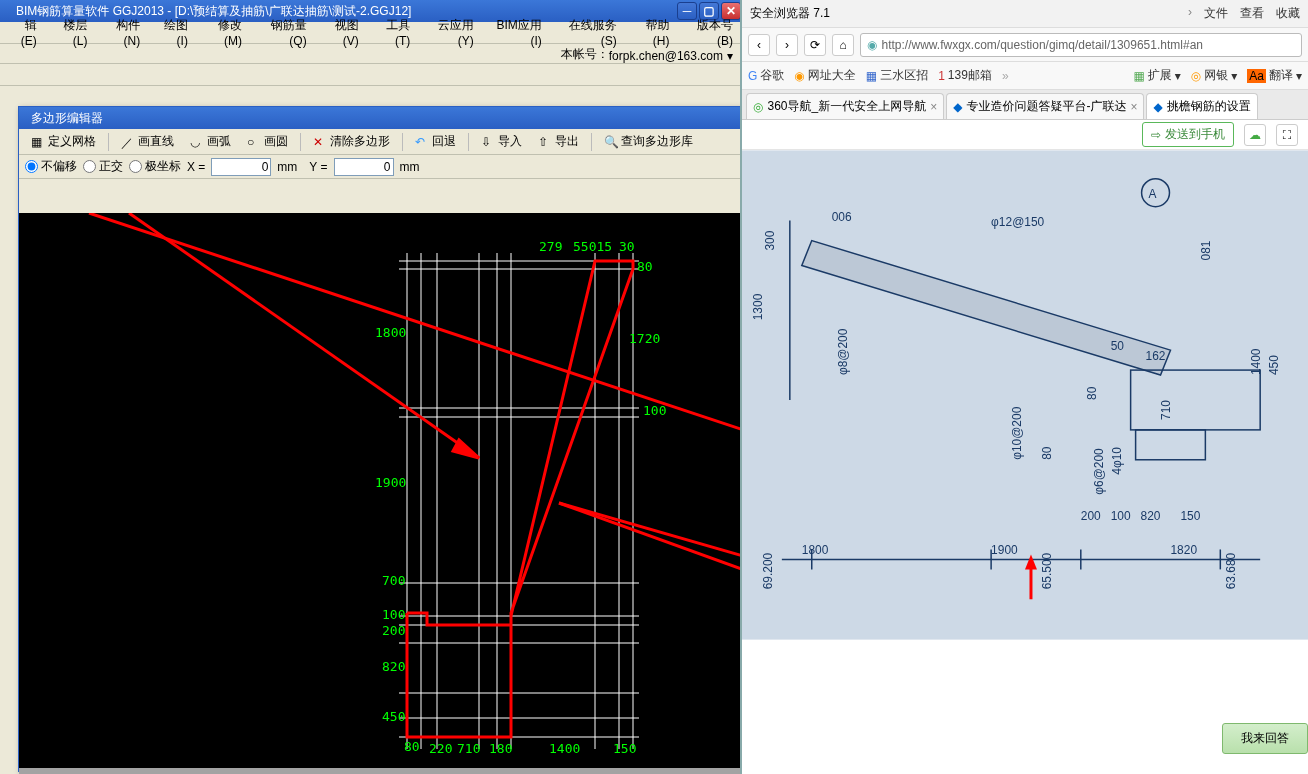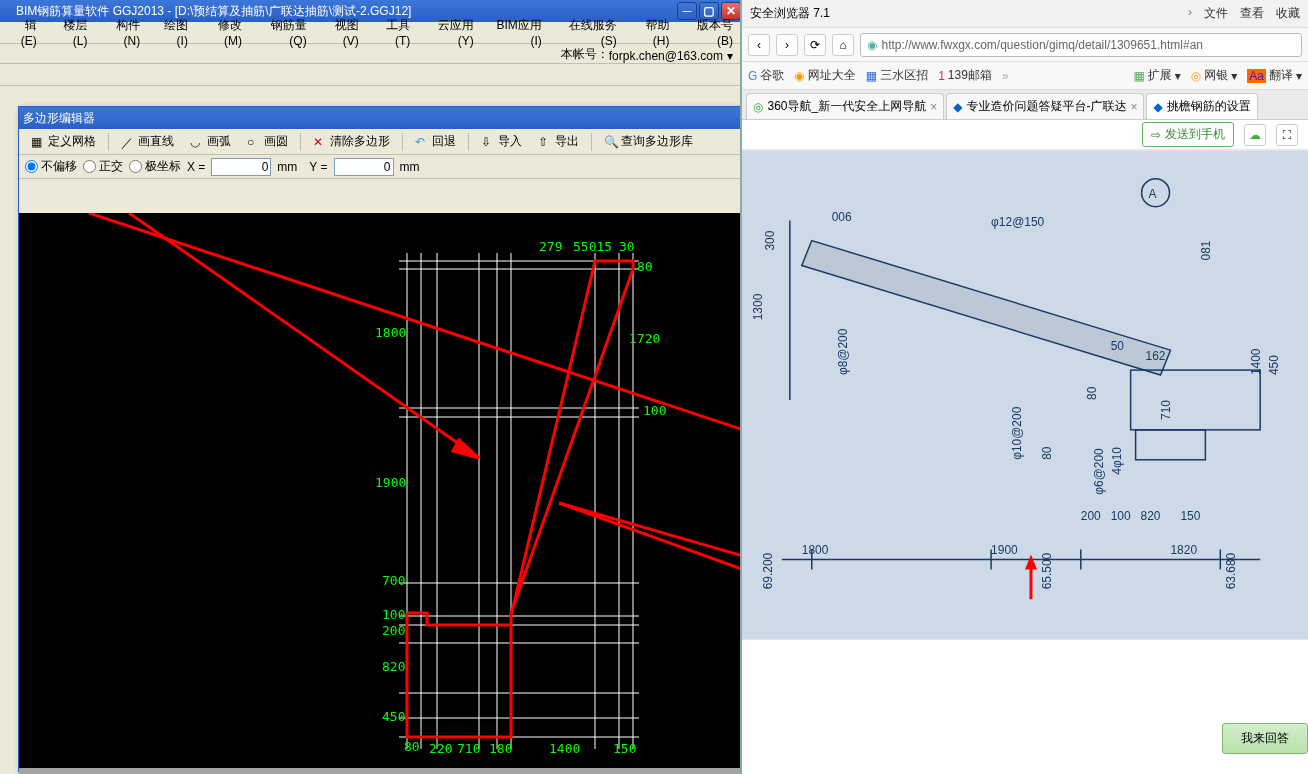--- a/index.html
+++ b/index.html
@@ -17,21 +17,21 @@
 
 .menubar { height: 22px; background: #ece9d8; display: flex; align-items: center; padding: 0 4px; gap: 2px; border-bottom: 1px solid #c0c0b0; text-align: right; }
 .menu-item { padding: 2px 6px; cursor: pointer; }
 
 .info-row { height: 20px; display: flex; justify-content: flex-end; align-items: flex-end; padding-right: 10px; border-bottom: 1px solid #c0c0b0; }
 
 .toolbar2 { height: 22px; background: #ece9d8; display: flex; align-items: center; border-bottom: 1px solid #c0c0b0; padding: 0 4px; gap: 6px; }
 
 
 .dialog { position: absolute; left: 18px; top: 106px; width: 755px; height: 666px; background: #ece9d8; border: 1px solid #2a5fc3; box-shadow: 2px 2px 6px rgba(0,0,0,.3); }
-.dlg-title { height: 22px; background: linear-gradient(to bottom, #3b77d8, #2a5fc3); color: #fff; display: flex; align-items: center; padding: 0 4px; justify-content: space-between; }
+.dlg-title { height: 22px; background: linear-gradient(to bottom, #3b77d8, #2a5fc3); color: #fff; display: flex; align-items: center; padding: 0 12px; justify-content: space-between; }
 .dlg-close { width: 16px; height: 14px; background: #c83030; color: #fff; display: flex; align-items: center; justify-content: center; border: 1px solid #fff; border-radius: 2px; cursor: pointer; }
 .dlg-toolbar { height: 26px; background: #ece9d8; border-bottom: 1px solid #c0c0b0; display: flex; align-items: center; padding: 0 6px; gap: 4px; }
 .dlg-tool { display: flex; align-items: center; gap: 3px; padding: 2px 6px; cursor: pointer; }
 .dlg-sep { width: 1px; height: 18px; background: #bbb; margin: 0 2px; }
 .dlg-subbar { height: 24px; background: #ece9d8; border-bottom: 1px solid #c0c0b0; display: flex; align-items: center; padding: 0 6px; gap: 6px; }
 .radio-lbl { display: flex; align-items: center; gap: 3px; cursor: pointer; }
 .coord-in { width: 60px; height: 18px; border: 1px solid #7f9db9; text-align: right; padding-right: 2px; }
 .canvas-area { position: relative; width: 100%; height: 555px; background: #000; overflow: hidden; margin-top: 34px; }
 .dyn-row { height: 22px; background: #ece9d8; border-top: 6px solid #a3a3a3; display: flex; align-items: center; padding: 0 6px; }
 .btn-row { height: 34px; display: flex; justify-content: center; align-items: center; gap: 18px; padding-top: 4px; }
@@ -290,21 +290,21 @@
           <span style="color:#5a5">▦</span>
           <span>扩展</span>
           <span>▾</span>
         </span>
       <span class="bk-item">
           <span style="color:#f90">◎</span>
           <span>网银</span>
           <span>▾</span>
         </span>
       <span class="bk-item">
-          <span style="background:#f60;color:#4c1d95;padding:0 2px">Aa</span>
+          <span style="background:#f60;color:#000000;padding:0 2px">Aa</span>
           <span>翻译</span>
           <span>▾</span>
         </span>
     </div>
   </div>
 
   <div class="br-tabs">
     <div class="tab">
       <span style="color:#3a3">◎</span>
       <span>360导航_新一代安全上网导航</span>

